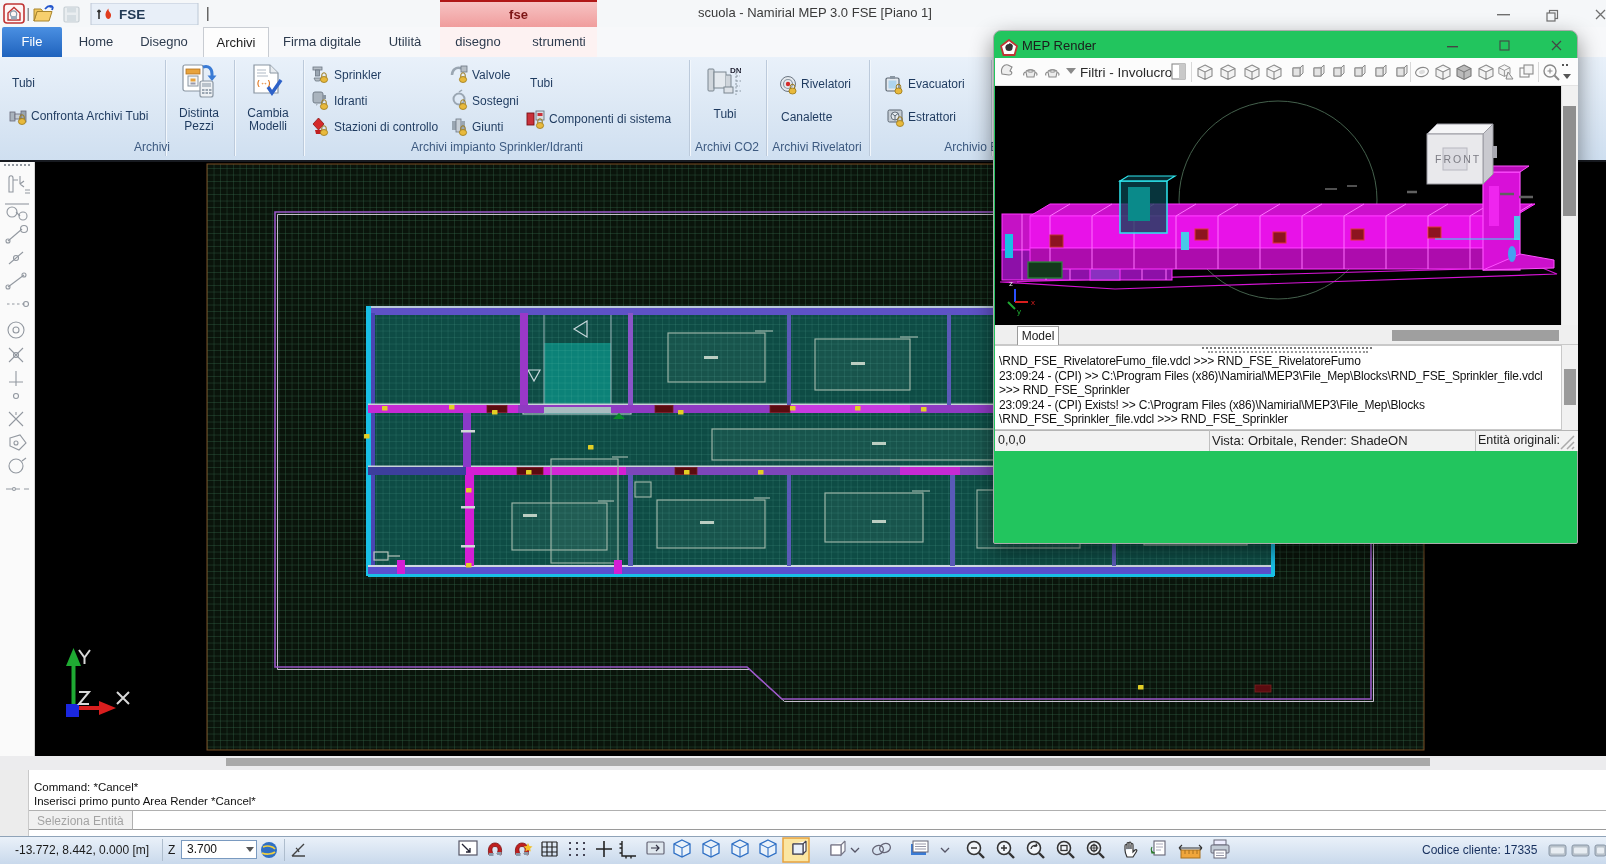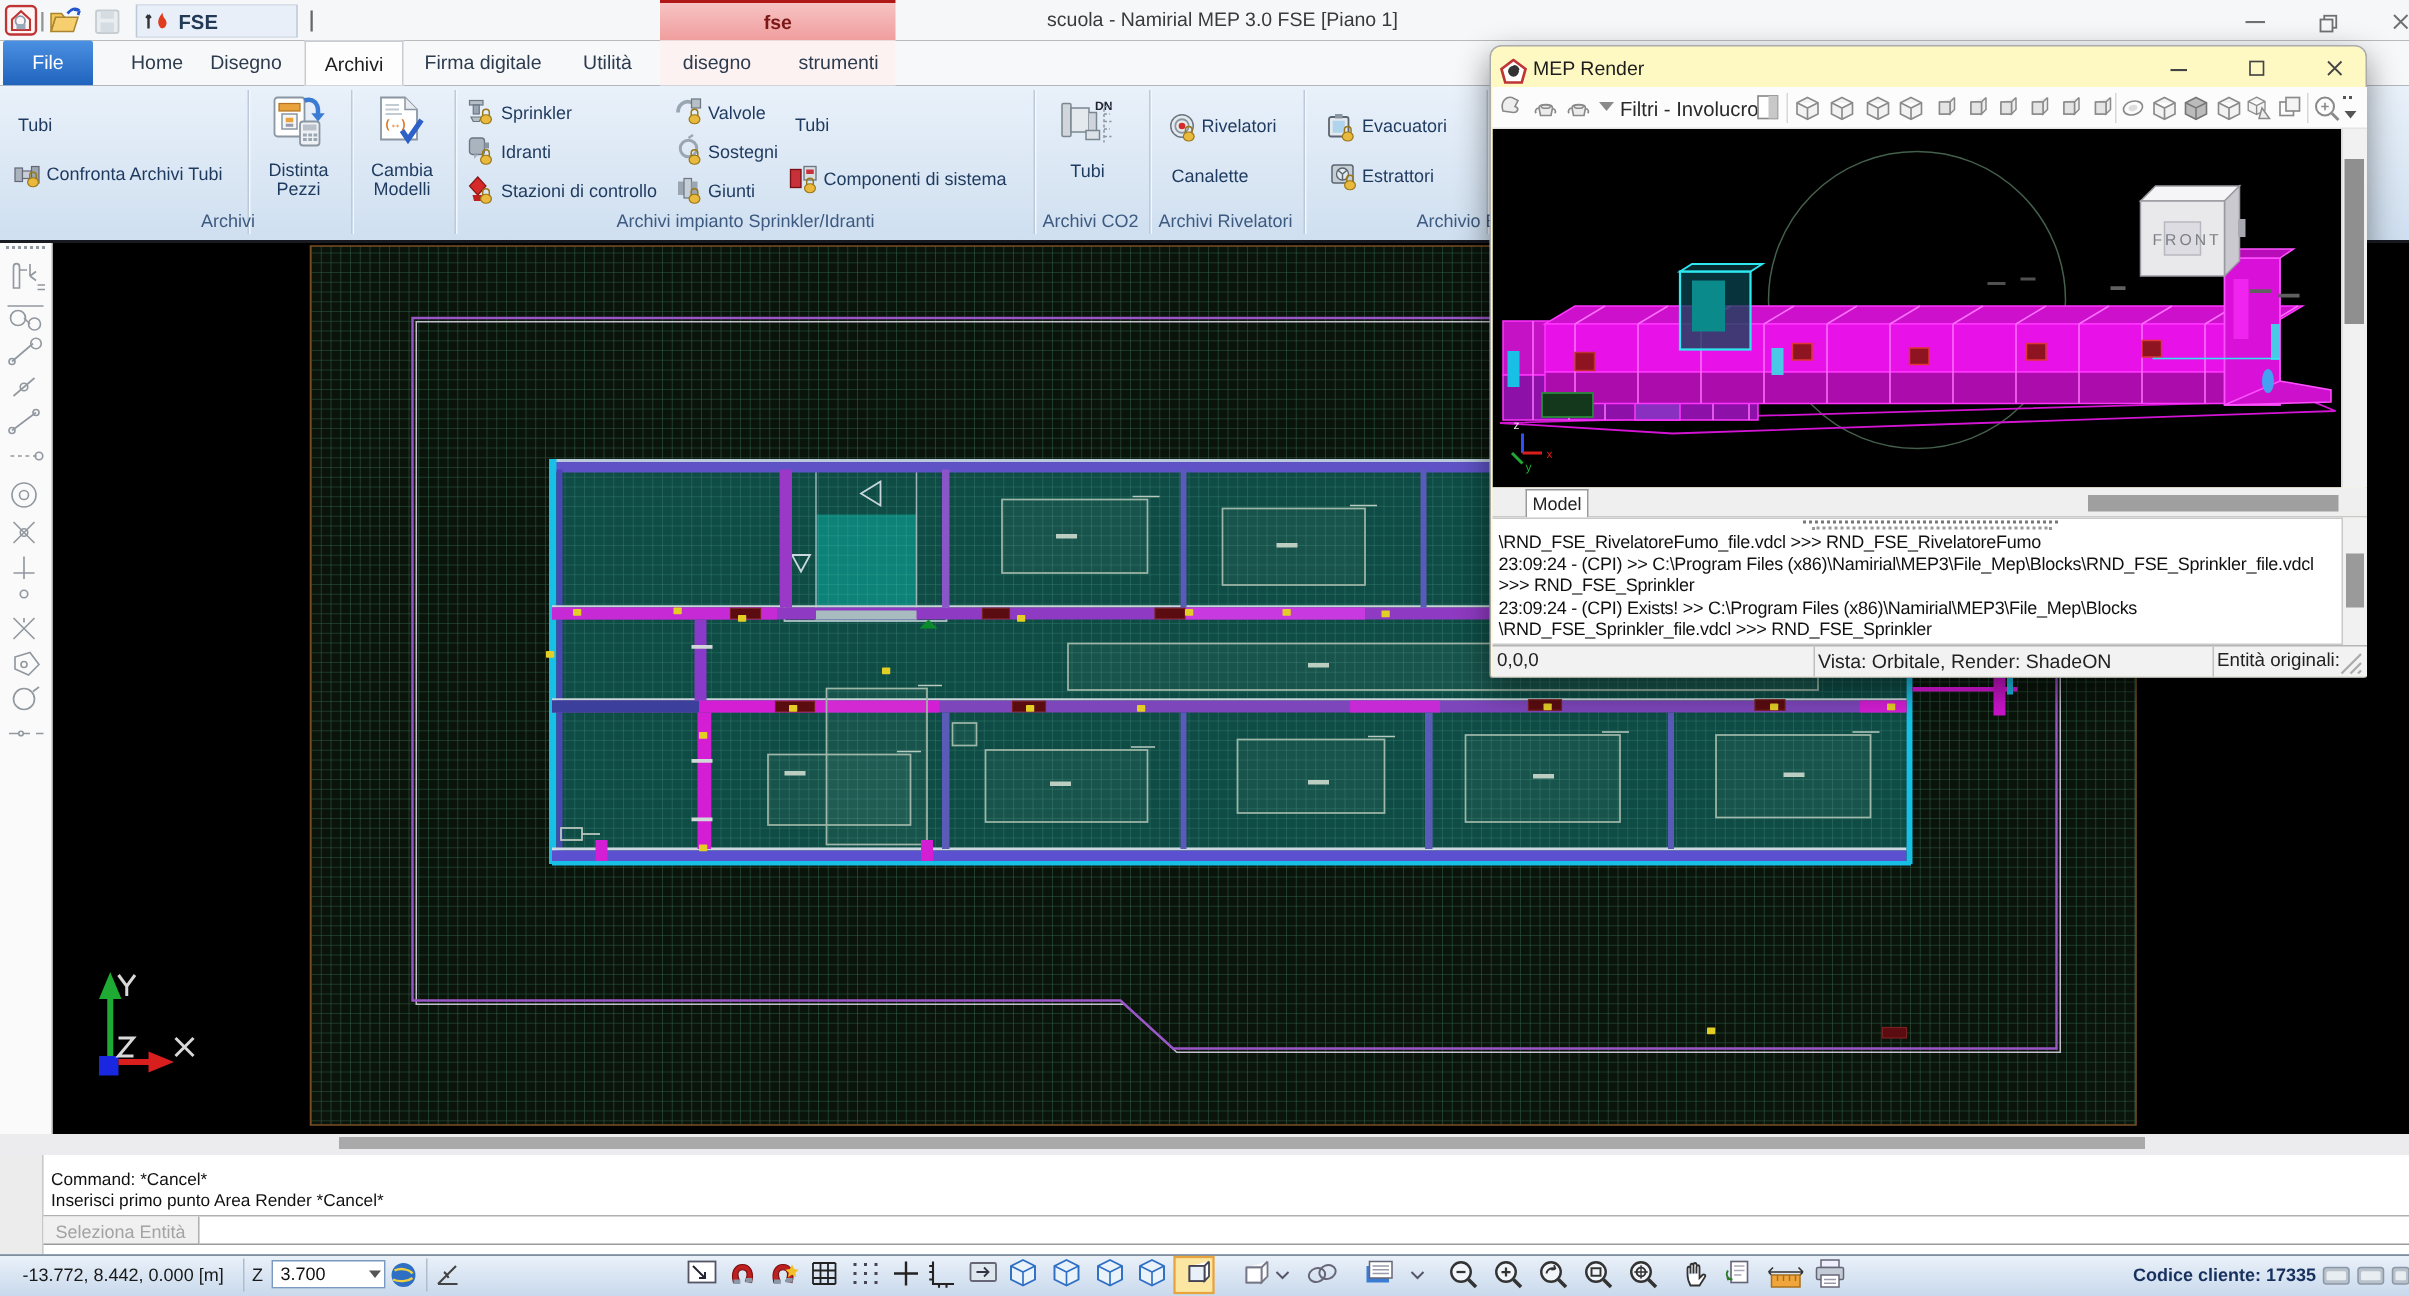--- a/index.html
+++ b/index.html
@@ -49,21 +49,21 @@
 </svg>
 <svg class="abs" style="left:1480px;top:8px" width="126" height="14" viewBox="0 0 126 14">
  <rect x="17" y="6" width="13" height="1.4" fill="#707070"></rect>
  <rect x="69.5" y="2.5" width="8" height="8" fill="none" stroke="#707070" stroke-width="1.2"></rect>
  <rect x="67" y="5" width="8" height="8" fill="#f5f7f9" stroke="#707070" stroke-width="1.2"></rect>
  <path d="M116 2 l9 9 M125 2 l-9 9" stroke="#707070" stroke-width="1.3"></path>
 </svg>
 <div class="abs" id="tabrow"></div>
 <div class="abs" id="ctxbg"></div>
 <div class="tab" id="tab-file">File</div>
-<div class="tab" style="left:70px;width:52px;text-align:right;">Home</div>
+<div class="tab" style="left:70px;width:52px;">Home</div>
 <div class="tab" style="left:134px;width:60px;">Disegno</div>
 <div class="tab" id="tab-archivi">Archivi</div>
 <div class="tab" style="left:278px;width:88px;">Firma digitale</div>
 <div class="tab" style="left:380px;width:50px;">Utilità</div>
 <div class="tab" style="left:450px;width:56px;">disegno</div>
 <div class="tab" style="left:524px;width:70px;">strumenti</div>
 <div class="abs" id="ribbon"></div>
 <div class="abs" id="ribbonline"></div>
 <div class="rsep" style="left:165px"></div>
 <div class="rsep" style="left:234px"></div>
@@ -389,21 +389,21 @@
 <div class="abs" style="left:29px;top:811px;width:104px;height:19px;background:#f0f0f0;border-right:1px solid #b0b0b0;border-bottom:1px solid #9a9a9a;"></div>
 <div class="abs" style="left:37px;top:814px;font-size:12px;color:#a3a3a3;">Seleziona Entità</div>
 <div class="abs" style="left:133px;top:829px;width:1473px;height:1px;background:#9a9a9a;"></div>
 <div class="abs" style="left:0;top:836px;width:1606px;height:28px;background:linear-gradient(#eaf1f9,#c9d9ec);border-top:1px solid #8fa3b8;"></div>
 <div class="abs" style="left:15px;top:843px;font-size:12px;color:#1a1a1a;">-13.772, 8.442, 0.000 [m]</div>
 <div class="abs" style="left:162px;top:839px;width:1px;height:22px;background:#aebdcd;"></div>
 <div class="abs" style="left:168px;top:843px;font-size:12px;color:#1a1a1a;">Z</div>
 <div class="abs" style="left:181px;top:840px;width:76px;height:19px;background:#fff;border:1px solid #7a9ac0;font-size:12px;color:#111;line-height:17px;padding-left:5px;">3.700</div>
 <div class="abs" style="left:246px;top:847px;width:0;height:0;border-left:4px solid transparent;border-right:4px solid transparent;border-top:5px solid #555;"></div>
 <div class="abs" style="left:284px;top:839px;width:1px;height:22px;background:#aebdcd;"></div>
-<div class="abs" style="left:1422px;top:843px;font-size:12px;color:#17305e;font-weight:bold;">Codice cliente: 17335</div>
+<div class="abs" style="left:1422px;top:843px;font-size:12px;color:#17305e;">Codice cliente: 17335</div>
 <svg class="abs" style="left:0;top:836px" width="1606" height="28" viewBox="0 0 1606 28">
       <g>
         <circle cx="269" cy="14" r="8" fill="#2e6fc4"></circle>
         <path d="M263 11 a8 5 0 0 1 12 2 M262 17 a9 5 0 0 0 13 -1" stroke="#f0d040" stroke-width="1.6" fill="none"></path>
       </g>
       <path d="M292 20 L304 8 M292 20 H305 M299 16 a7 7 0 0 0 -3 -4" stroke="#444" stroke-width="1.4" fill="none"></path>
       <rect x="459" y="5" width="18" height="14" fill="#fff" stroke="#556" stroke-width="1.2"></rect>
       <path d="M462 8 l8 8 m0 -4 v4 h-4" stroke="#223" stroke-width="1.3" fill="none"></path>
       <g transform="translate(487,5)">
         <path d="M2 14 C0 7 3 2 8 2 C13 2 16 7 14 14 l-4 -1 C12 8 11 5.5 8 5.5 C5 5.5 4 8 6 13 Z" fill="#c01f1f" stroke="#7a1010" stroke-width="0.8"></path>
@@ -515,21 +515,21 @@
         <rect x="3" y="10" width="12" height="8" fill="#fff" stroke="#667" stroke-width="1"></rect>
         <path d="M5 13 h8 M5 15.5 h8" stroke="#99a" stroke-width="1"></path>
       </g>
       <rect x="1549" y="9" width="17" height="11" rx="2" fill="#b9c2cb" stroke="#8a98a8" stroke-width="1"></rect>
       <rect x="1551" y="11.5" width="13" height="6" rx="1" fill="#e8edf2"></rect>
       <rect x="1572" y="9" width="17" height="11" rx="2" fill="#b9c2cb" stroke="#8a98a8" stroke-width="1"></rect>
       <rect x="1574" y="11.5" width="13" height="6" rx="1" fill="#e8edf2"></rect>
       <rect x="1595" y="9" width="11" height="11" rx="2" fill="#b9c2cb" stroke="#8a98a8" stroke-width="1"></rect>
       <rect x="1597" y="11.5" width="7" height="6" rx="1" fill="#e8edf2"></rect>
     </svg>
-<div class="abs" id="mepwin" style="left:993px;top:30px;width:585px;height:422px;background:#fef9c3;
+<div class="abs" id="mepwin" style="left:993px;top:30px;width:585px;height:514px;background:#22c55e;
 border:1px solid #ababab;border-radius:8px 8px 2px 2px;box-shadow:0 8px 22px rgba(0,0,0,0.45);z-index:10;">
 <svg class="abs" style="left:6px;top:8px" width="18" height="17" viewBox="0 0 18 17">
         <path d="M9 1 L17 7 L14.5 16 H3.5 L1 7 Z" fill="#fff" stroke="#c03434" stroke-width="1.8"></path>
         <circle cx="9" cy="8.5" r="3.6" fill="#333"></circle>
         <path d="M9 5 a3.5 3.5 0 0 1 3.4 2.6" stroke="#333" stroke-width="1.4" fill="none"></path>
       </svg>
 <div class="abs" style="left:28px;top:7px;font-size:13px;color:#1c1c1c;">MEP Render</div>
 <svg class="abs" style="left:450px;top:8px" width="125" height="14" viewBox="0 0 125 14">
         <rect x="3" y="7" width="11" height="1.4" fill="#444"></rect>
         <rect x="56" y="2" width="9" height="9" fill="none" stroke="#444" stroke-width="1.1"></rect>

